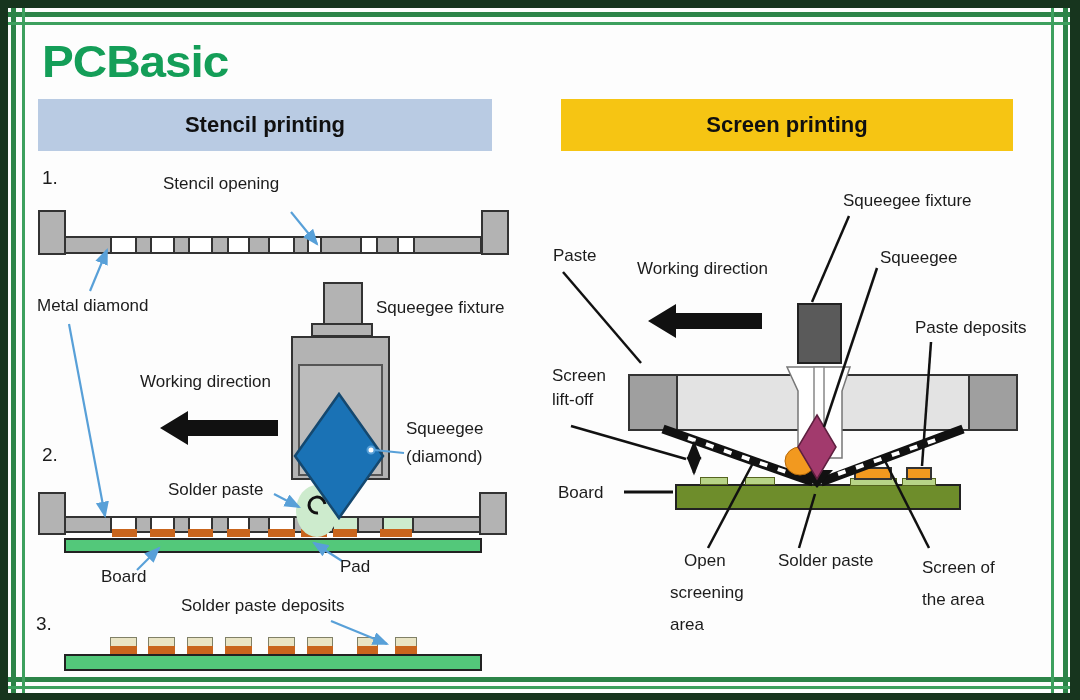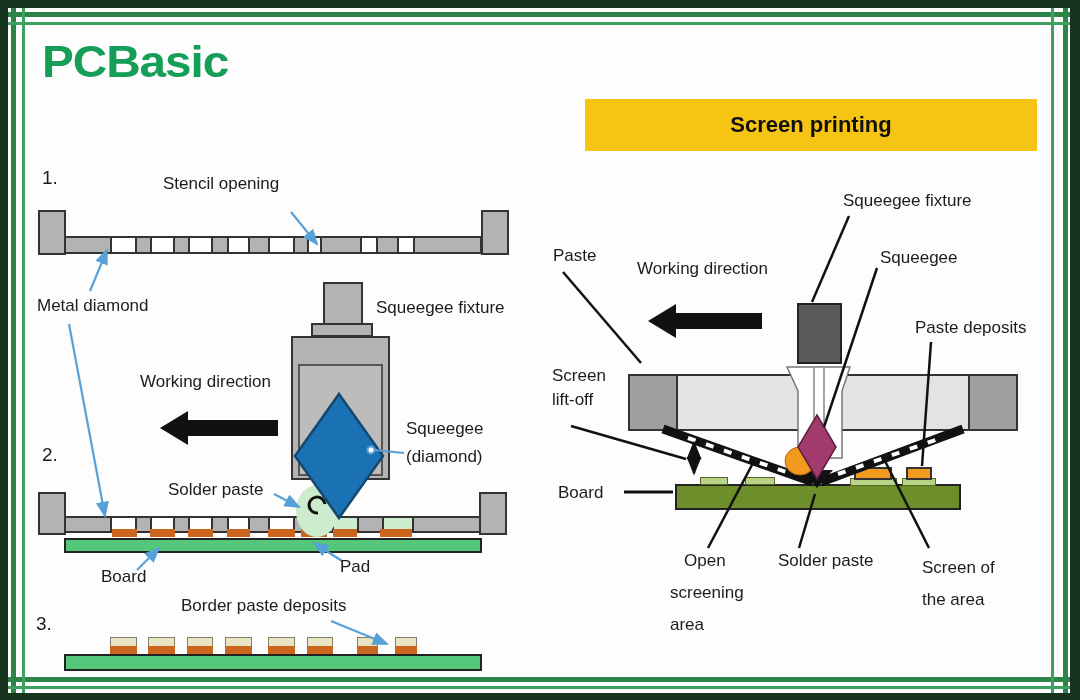--- a/index.html
+++ b/index.html
@@ -49,21 +49,22 @@
   <div class="lineA h" style="top:677px"></div>
   <div class="lineA v" style="left:11px"></div>
   <div class="lineA v" style="left:1063px"></div>
   <div class="lineB h" style="top:22px"></div>
   <div class="lineB h" style="top:686px"></div>
   <div class="lineB v" style="left:22px"></div>
   <div class="lineB v" style="left:1051px"></div>
 
   <div class="logo">PCBasic</div>
 
-  <div class="hdr" style="left:585px;top:99px;width:452px;background:var(--header-yellow)">Screen printing</div>
+  <div class="hdr" style="left:38px;top:99px;width:454px;background:var(--header-blue)">Stencil printing</div>
+  <div class="hdr" style="left:561px;top:99px;width:452px;background:var(--header-yellow)">Screen printing</div>
 
   <div class="shape gray" style="left:38px;top:210px;width:28px;height:45px"></div>
   <div class="shape gray" style="left:481px;top:210px;width:28px;height:45px"></div>
   <div class="bar" style="left:64px;top:236px;width:418px;height:18px">
     <div class="open" style="left:44px;width:27px"></div>
       <div class="open" style="left:84px;width:25px"></div>
     <div class="open" style="left:122px;width:25px"></div>
       <div class="open" style="left:161px;width:23px"></div>
     <div class="open" style="left:202px;width:27px"></div>
       <div class="open" style="left:241px;width:15px"></div>
@@ -181,21 +182,21 @@
   <div class="lbl" style="left:163px;top:174px">Stencil opening</div>
   <div class="lbl" style="left:37px;top:296px">Metal diamond</div>
   <div class="lbl" style="left:376px;top:298px">Squeegee fixture</div>
   <div class="lbl" style="left:140px;top:372px">Working direction</div>
   <div class="num" style="left:42px;top:444px">2.</div>
   <div class="lbl" style="left:406px;top:419px">Squeegee</div>
   <div class="lbl" style="left:406px;top:447px">(diamond)</div>
   <div class="lbl" style="left:168px;top:480px">Solder paste</div>
   <div class="lbl" style="left:101px;top:567px">Board</div>
   <div class="lbl" style="left:340px;top:557px">Pad</div>
-  <div class="lbl" style="left:181px;top:596px">Border paste deposits</div>
+  <div class="lbl" style="left:181px;top:596px">Solder paste deposits</div>
   <div class="num" style="left:36px;top:613px">3.</div>
 
   <div class="lbl" style="left:843px;top:191px">Squeegee fixture</div>
   <div class="lbl" style="left:880px;top:248px">Squeegee</div>
   <div class="lbl" style="left:553px;top:246px">Paste</div>
   <div class="lbl" style="left:637px;top:259px">Working direction</div>
   <div class="lbl" style="left:915px;top:318px">Paste deposits</div>
   <div class="lbl" style="left:552px;top:366px">Screen</div>
   <div class="lbl" style="left:552px;top:390px">lift-off</div>
   <div class="lbl" style="left:558px;top:483px">Board</div>

